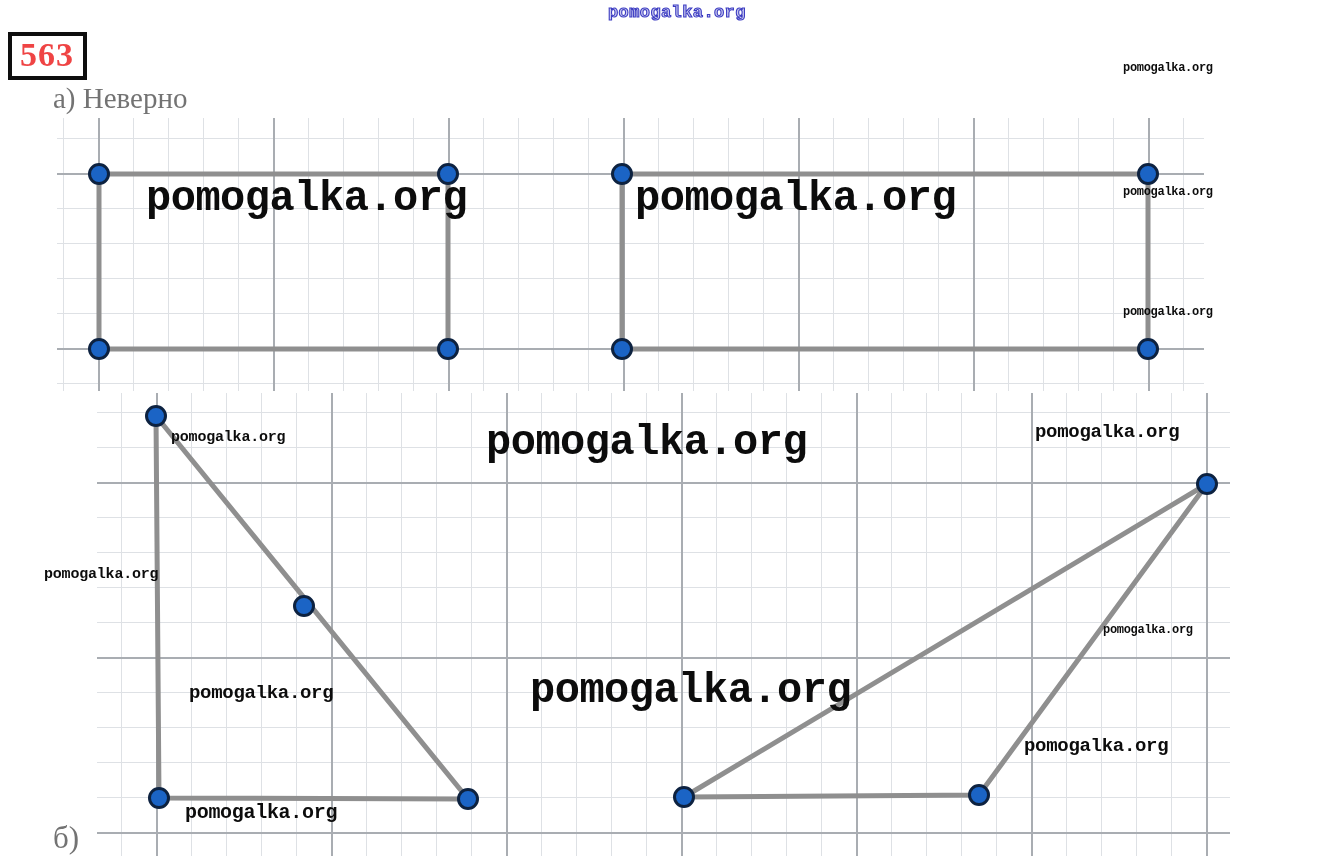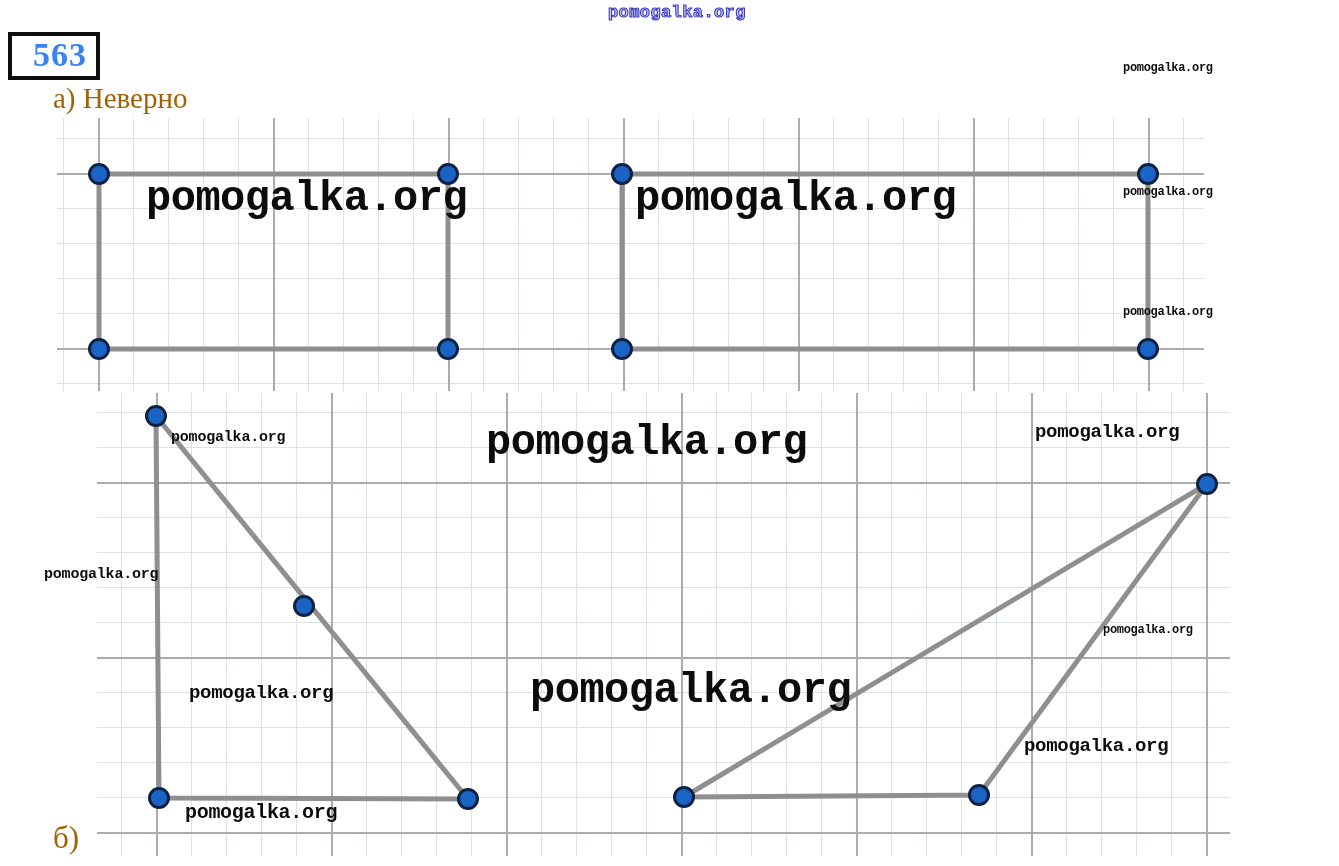--- a/index.html
+++ b/index.html
@@ -29,24 +29,24 @@
   .wm-42{font-size:42px;font-weight:700;letter-spacing:-0.5px;}
   .wm-20{font-size:20px;font-weight:700;letter-spacing:-0.3px;}
   .wm-19{font-size:19px;font-weight:700;letter-spacing:-0.3px;}
   .wm-15{font-size:15px;font-weight:600;letter-spacing:-0.2px;}
   .wm-12{font-size:12px;font-weight:600;letter-spacing:-0.3px;}
   .wm-outline{font-size:17px;font-weight:700;letter-spacing:0.4px;
       color:#c9c9ee;-webkit-text-stroke:1.1px #3c3cc2;}
 
   
   .badge{position:absolute;left:8px;top:32px;z-index:2;
-      border:4px solid #0e0e0e;padding:0 9px 2px 21px;
+      border:4px solid #0e0e0e;padding:0 9px 2px 8px;
       font-family:"Liberation Serif",serif;font-weight:700;
-      font-size:34px;letter-spacing:1px;color:#3b82f6;background:#fff;}
-  .part-label{position:absolute;z-index:2;color:#a16207;
+      font-size:34px;letter-spacing:1px;color:#ef4444;background:#fff;}
+  .part-label{position:absolute;z-index:2;color:#737373;
       font-family:"Liberation Serif",serif;font-size:29px;}
   .part-a{left:53px;top:82px;}
   .part-b{left:53px;top:820px;font-size:31px;}
 </style>
 </head>
 <body>
 
 <div class="page">
 
   <div class="grid upper"></div>

